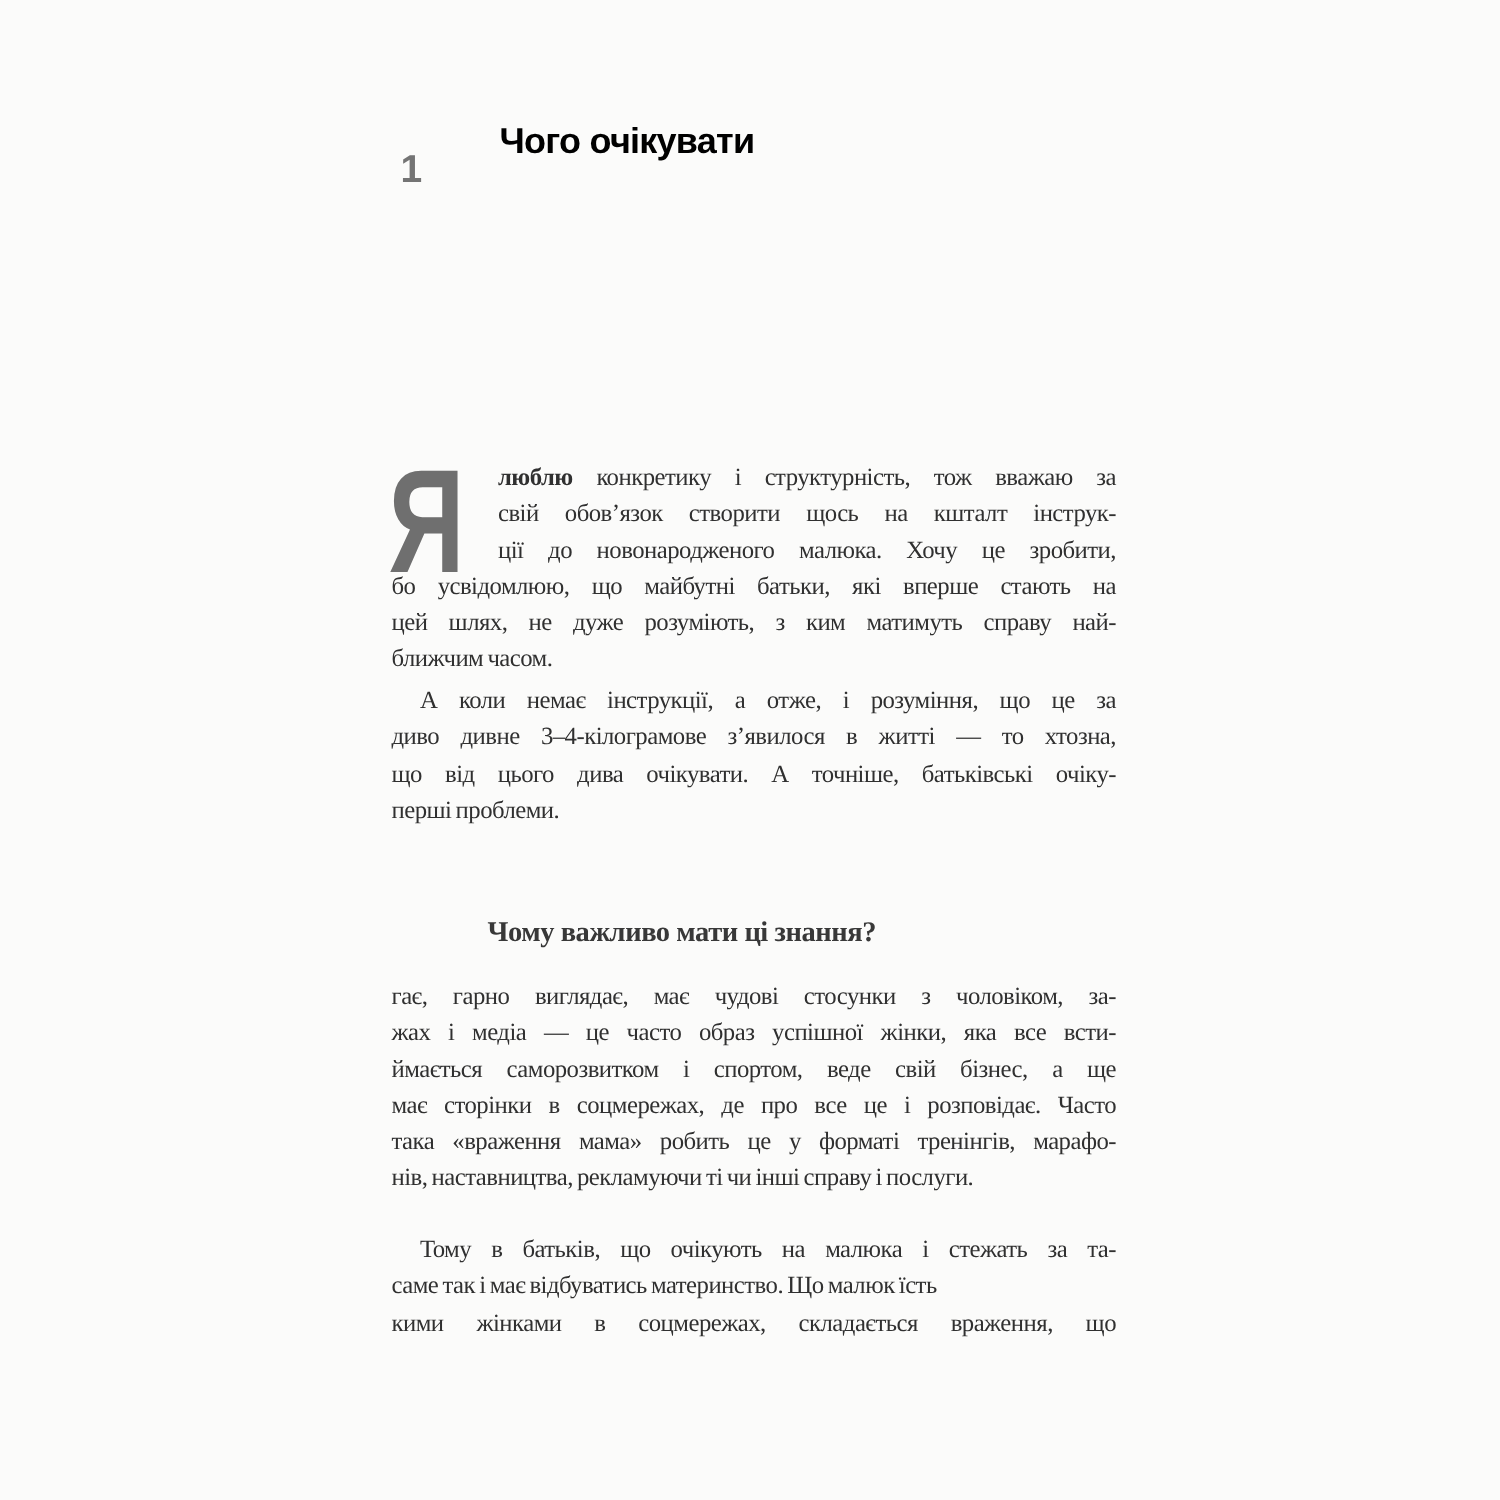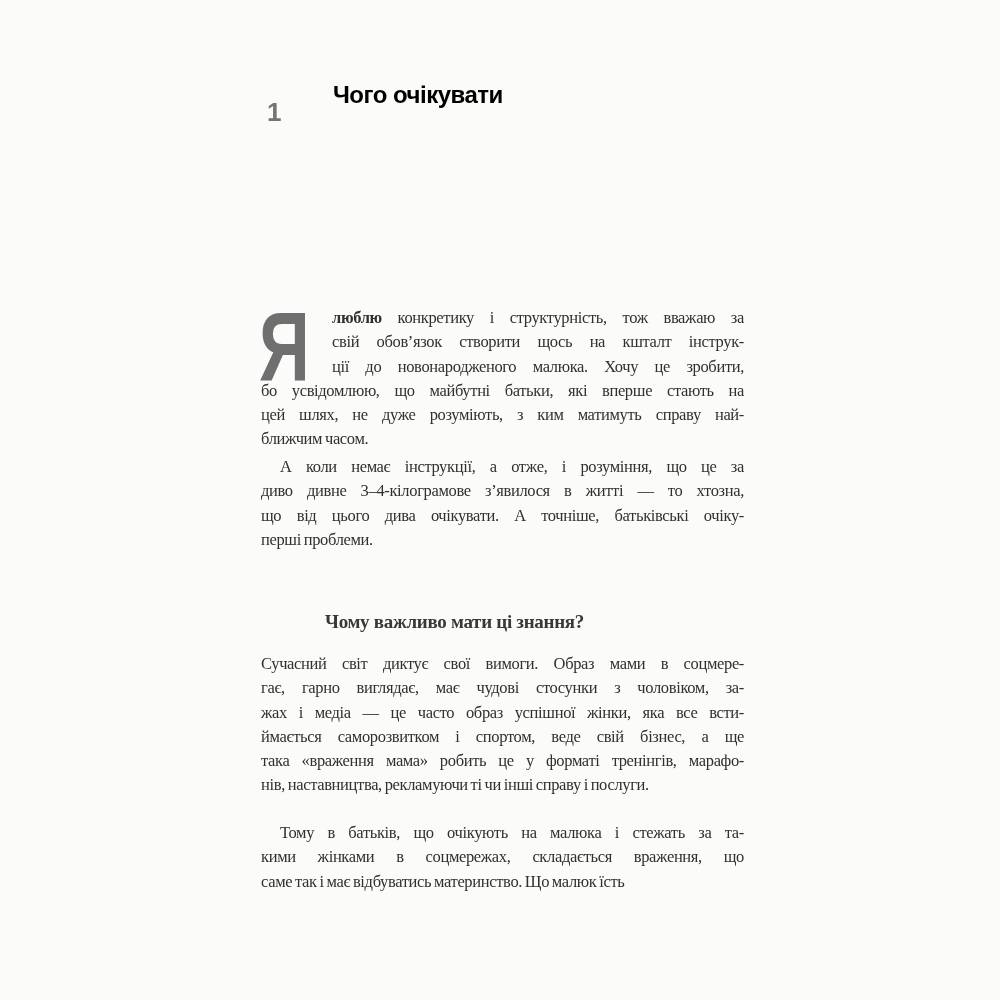--- a/index.html
+++ b/index.html
@@ -128,27 +128,27 @@
   <div class="block p2">
     <div class="line indent">А коли немає інструкції, а отже, і розуміння, що це за</div>
     <div class="line">диво дивне 3–4-кілограмове з’явилося в житті — то хтозна,</div>
     <div class="line">що від цього дива очікувати. А точніше, батьківські очіку-</div>
     <div class="line end">перші проблеми.</div>
   </div>
 
   <div class="subheading">Чому важливо мати ці знання?</div>
 
   <div class="block p3">
-    <div class="line">Сучасний світ диктує свої вимоги. Образ мами в соцмере-</div>
     <div class="line">гає, гарно виглядає, має чудові стосунки з чоловіком, за-</div>
     <div class="line">жах і медіа — це часто образ успішної жінки, яка все всти-</div>
     <div class="line">ймається саморозвитком і спортом, веде свій бізнес, а ще</div>
+    <div class="line">має сторінки в соцмережах, де про все це і розповідає. Часто</div>
     <div class="line">така «враження мама» робить це у форматі тренінгів, марафо-</div>
     <div class="line end">нів, наставництва, рекламуючи ті чи інші справу і послуги.</div>
   </div>
 
   <div class="block p4">
     <div class="line indent">Тому в батьків, що очікують на малюка і стежать за та-</div>
+    <div class="line end">саме так і має відбуватись материнство. Що малюк їсть</div>
     <div class="line">кими жінками в соцмережах, складається враження, що</div>
-    <div class="line end">саме так і має відбуватись материнство. Що малюк їсть</div>
   </div>
 
 </div>
 
 </body></html>

